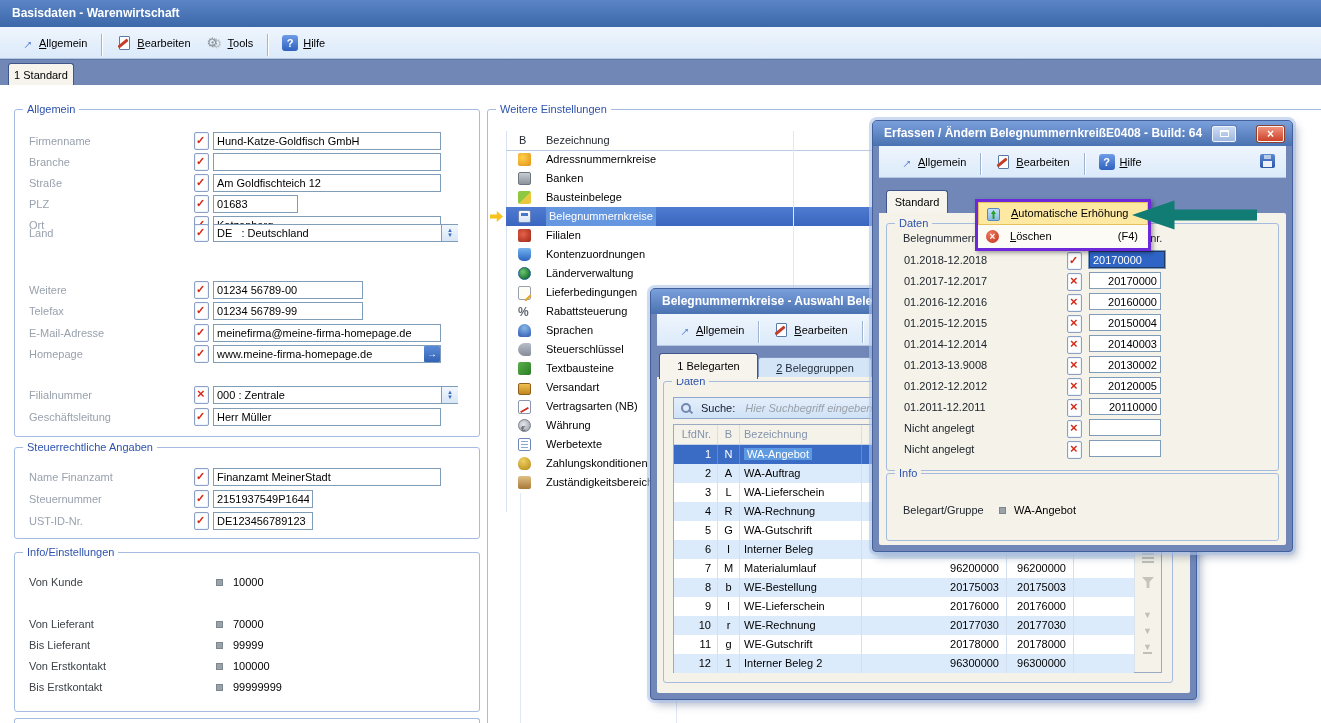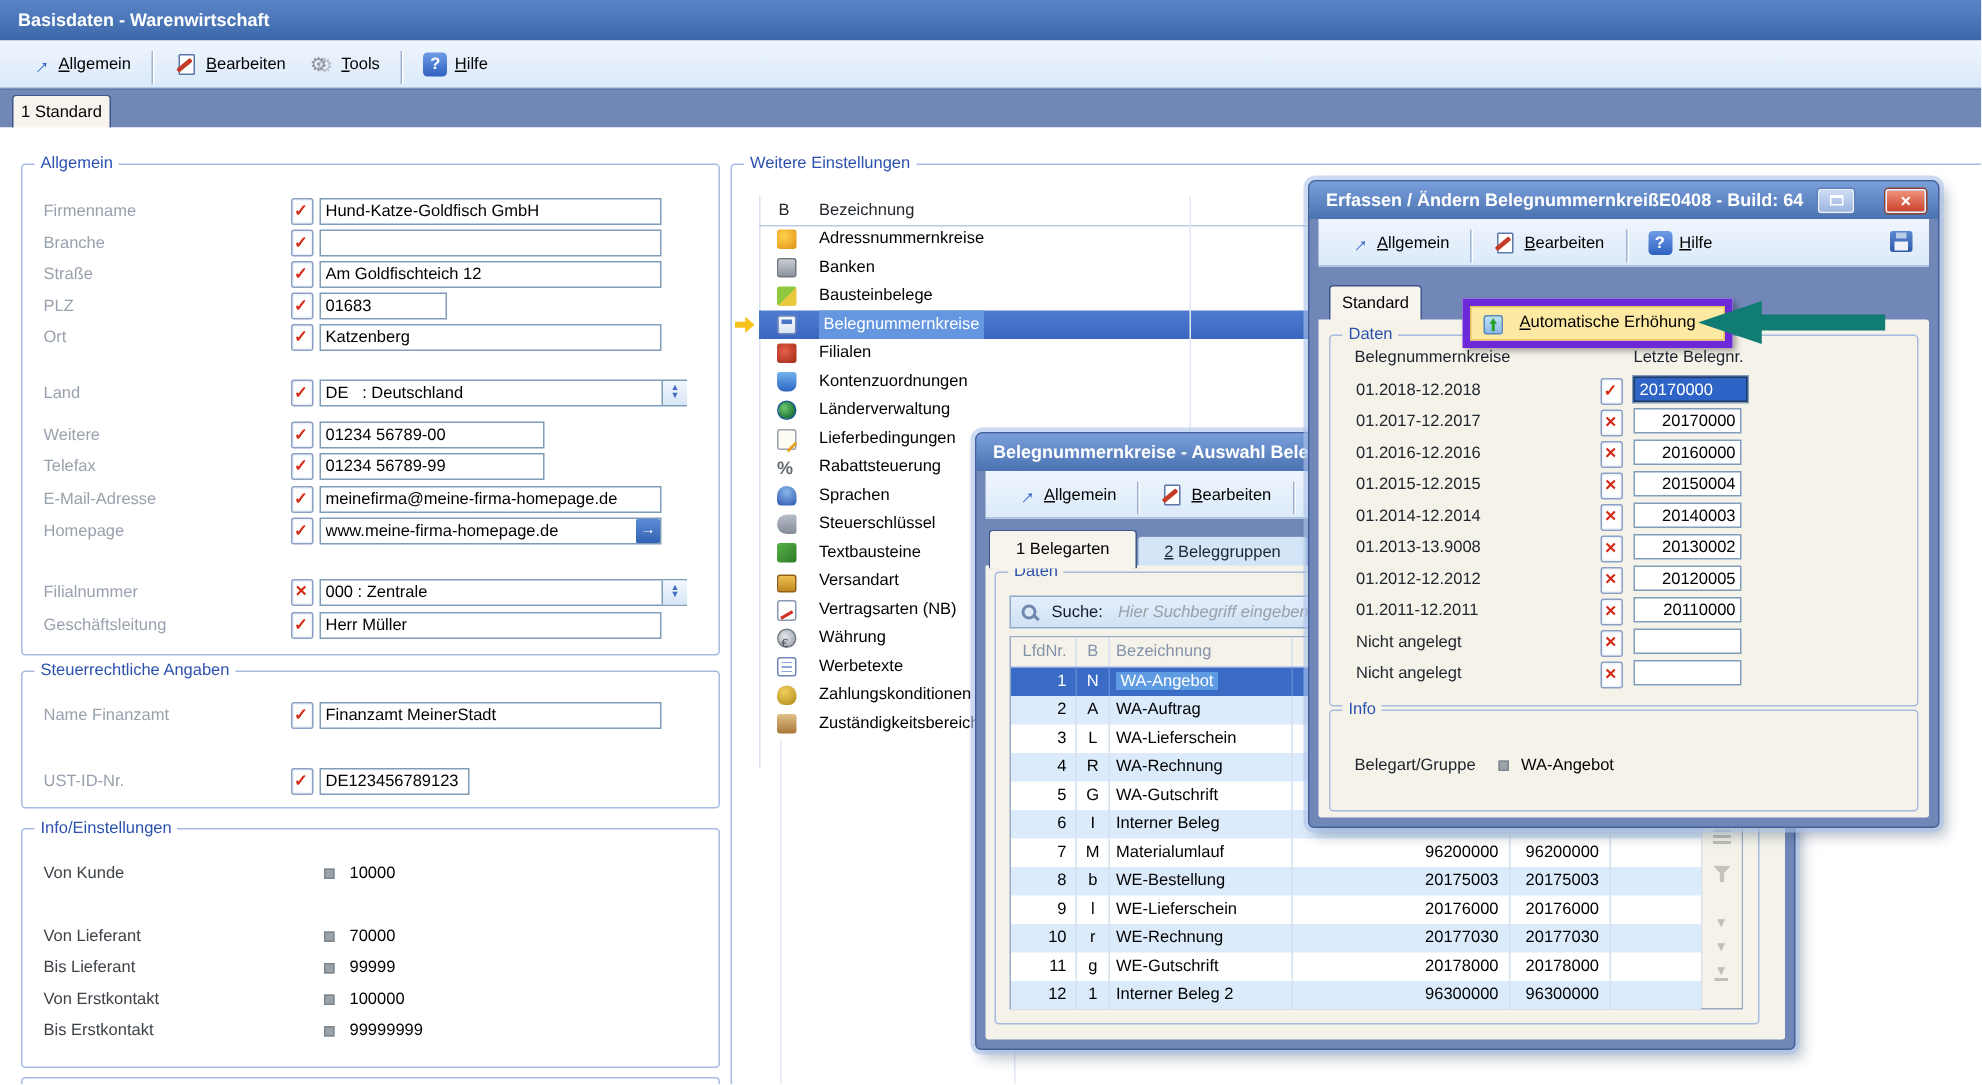--- a/index.html
+++ b/index.html
@@ -51,21 +51,21 @@
   .frow{position:absolute;left:0;height:18px;width:100%}
   .flabel{position:absolute;left:14px;top:3px;color:#98a1ad}
   .st{position:absolute;width:13px;height:16px;background:#fff;border:1px solid #8ba0c4;border-radius:2px;
     box-shadow:inset 0 0 0 1px #eef4fc}
   .frow .st{left:179px;top:0}
   .st::after{position:absolute;font-weight:bold;color:#d42a16}
   .st[data-st="check"]::after{content:"✓";left:1px;top:1px;font-size:11px}
   .st[data-st="cross"]::after{content:"×";left:2px;top:-1px;font-size:13px}
   .finput{position:absolute;left:198px;top:0;height:18px;border:1px solid #7f9db9;background:#fff;
     font:11px "Liberation Sans",sans-serif;padding:0 3px;box-sizing:border-box;color:#000;white-space:pre}
-  .f1{top:22px}.f2{top:43px}.f3{top:64px}.f4{top:85px}.f5{top:106px}.f6{top:143px}
+  .f1{top:22px}.f2{top:43px}.f3{top:64px}.f4{top:85px}.f5{top:106px}.f6{top:114px}
   .f7{top:171px}.f8{top:192px}.f9{top:214px}.f10{top:235px}.f11{top:276px}.f12{top:298px}
   .frow .finput{width:228px}
   .f4 .finput{width:85px}
   .f6 .finput,.f11 .finput{width:245px;padding-right:20px}
   .f7 .finput,.f8 .finput{width:150px}
   .spin{position:absolute;top:1px;width:16px;height:16px;display:flex;flex-direction:column;align-items:center;
     justify-content:center;background:linear-gradient(180deg,#f2f7fd,#d8e6f6);border-left:1px solid #7f9db9;
     color:#3d6cc0;font-size:6px;line-height:5px;cursor:default}
   .f6 .spin,.f11 .spin{left:426px}
   .go-btn{position:absolute;left:409px;top:1px;width:16px;height:16px;
@@ -204,21 +204,21 @@
   .elabel{position:absolute;left:17px;top:4px;color:#20262e;white-space:nowrap}
   .erow .st{left:180px;top:2px}
   .einput{position:absolute;left:202px;top:1px;width:72px;height:17px;border:1px solid #7f9db9;
     text-align:right;padding:0 3px;font:11px "Liberation Sans",sans-serif;box-sizing:border-box;background:#fff}
   .einput.sel{background:#2e64c6;color:#fff;border-color:#203a60;text-align:left;width:76px;box-shadow:0 0 0 1px #7f9db9}
   .gb-info-edit{left:7px;top:260px;width:391px;height:66px}
   .info-row .ilabel{left:16px;top:30px;color:#20262e}
   .info-row .bullet{left:112px;top:33px}
   .info-row .ivalue{left:127px;top:30px}
   .ctx-menu{position:absolute;left:96px;top:53px;width:170px;z-index:5;background:#fcfbf6;
-    border:5px solid #6d28d9;box-shadow:2px 2px 4px rgba(0,0,0,.35)}
+    border:3px solid #6d28d9;box-shadow:2px 2px 4px rgba(0,0,0,.35)}
   .ctx-item{position:relative;height:23px;line-height:23px;padding-left:32px;box-sizing:border-box;white-space:nowrap}
   .ctx-item.hl{background:#fde9a2;border:1px solid #e8c25c;line-height:21px}
   .ctx-short{position:absolute;right:10px;top:0}
   .ico-increase{position:absolute;left:8px;top:5px;width:13px;height:13px;
     background:linear-gradient(180deg,#bfe0f8,#8cb8e8);border:1px solid #5888c0;border-radius:2px;box-sizing:border-box}
   .ico-increase::after{content:"";position:absolute;left:3px;top:1px;width:5px;height:9px;background:#28a028;
     clip-path:polygon(50% 0,100% 45%,70% 45%,70% 100%,30% 100%,30% 45%,0 45%)}
   .ico-delete{position:absolute;left:8px;top:5px;width:13px;height:13px;border-radius:50%;
     background:radial-gradient(circle at 35% 30%,#f07860,#c03018);color:#fff;font-weight:bold;font-size:10px;
     text-align:center;line-height:13px}
@@ -340,20 +340,25 @@
       </div>
     </div>
 
     <div class="gb gb-steuer">
       <span class="gb-label">Steuerrechtliche Angaben</span>
       <div class="frow s1">
         <span class="flabel">Name Finanzamt</span>
         <span class="st" data-st="check"></span>
         <input class="finput" readonly="" value="Finanzamt MeinerStadt" style="">
       </div>
+      <div class="frow s2">
+        <span class="flabel">Steuernummer</span>
+        <span class="st" data-st="check"></span>
+        <input class="finput" readonly="" value="2151937549P1644" style="">
+      </div>
       <div class="frow s3">
         <span class="flabel">UST-ID-Nr.</span>
         <span class="st" data-st="check"></span>
         <input class="finput" readonly="" value="DE123456789123" style="">
       </div>
     </div>
 
     <div class="gb gb-info">
       <span class="gb-label">Info/Einstellungen</span>
       <div class="irow i1">
@@ -764,18 +769,23 @@
             <span class="bullet"></span>
             <span class="ivalue">WA-Angebot</span>
           </div>
         </div>
       </div>
       <div class="ctx-menu">
         <div class="ctx-item hl">
           <span class="ico-increase"></span>
           <span class="ctx-label"><u>A</u><span>utomatische Erhöhung</span></span>
         </div>
+        <div class="ctx-item">
+          <span class="ico-delete"></span>
+          <span class="ctx-label"><u>L</u><span>öschen</span></span>
+          <span class="ctx-short">(F4)</span>
+        </div>
       </div>
       <span class="big-arrow"></span>
     </div>
   </div>
 
 </div>
 
 </body></html>

